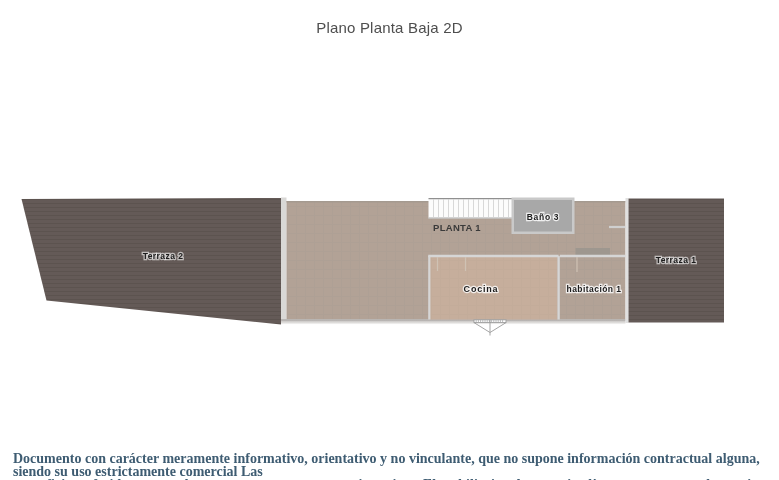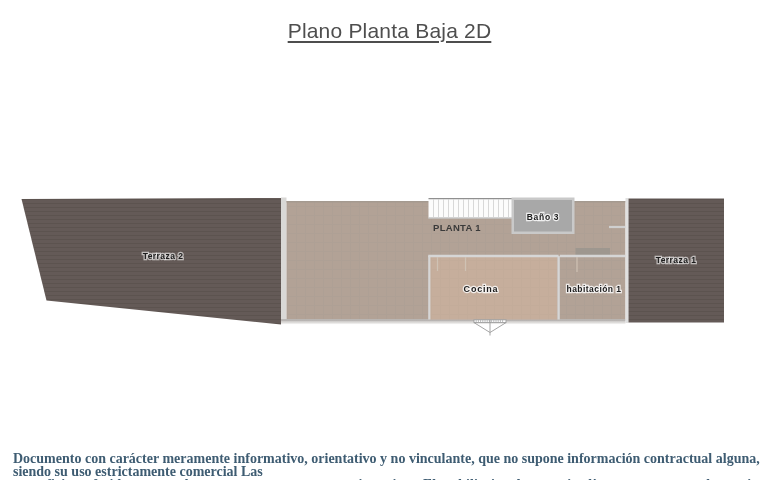--- a/index.html
+++ b/index.html
@@ -1,20 +1,20 @@
 <!DOCTYPE html>
 <html><head>
 <meta charset="utf-8">
 <style>
   html,body{margin:0;padding:0;background:#ffffff;}
   #page{position:relative;width:779px;height:480px;background:#ffffff;overflow:hidden;
         font-family:"Liberation Sans", sans-serif;}
   #title{position:absolute;left:0;top:19px;width:779px;text-align:center;
-         font-size:21px;color:#4e4e4e;letter-spacing:0.2px;
-         text-decoration:underline;text-underline-offset:3px;}
+         font-size:15px;color:#4e4e4e;letter-spacing:0.2px;
+         text-underline-offset:3px;}
   #disclaimer{position:absolute;left:13px;top:452px;width:765px;
         font-family:"Liberation Serif", serif;font-size:14px;font-weight:bold;line-height:13px;
         color:#3e5c72;}
 </style>
 </head>
 <body>
 <div id="page">
 
   <div id="title">Plano Planta Baja 2D</div>
 

